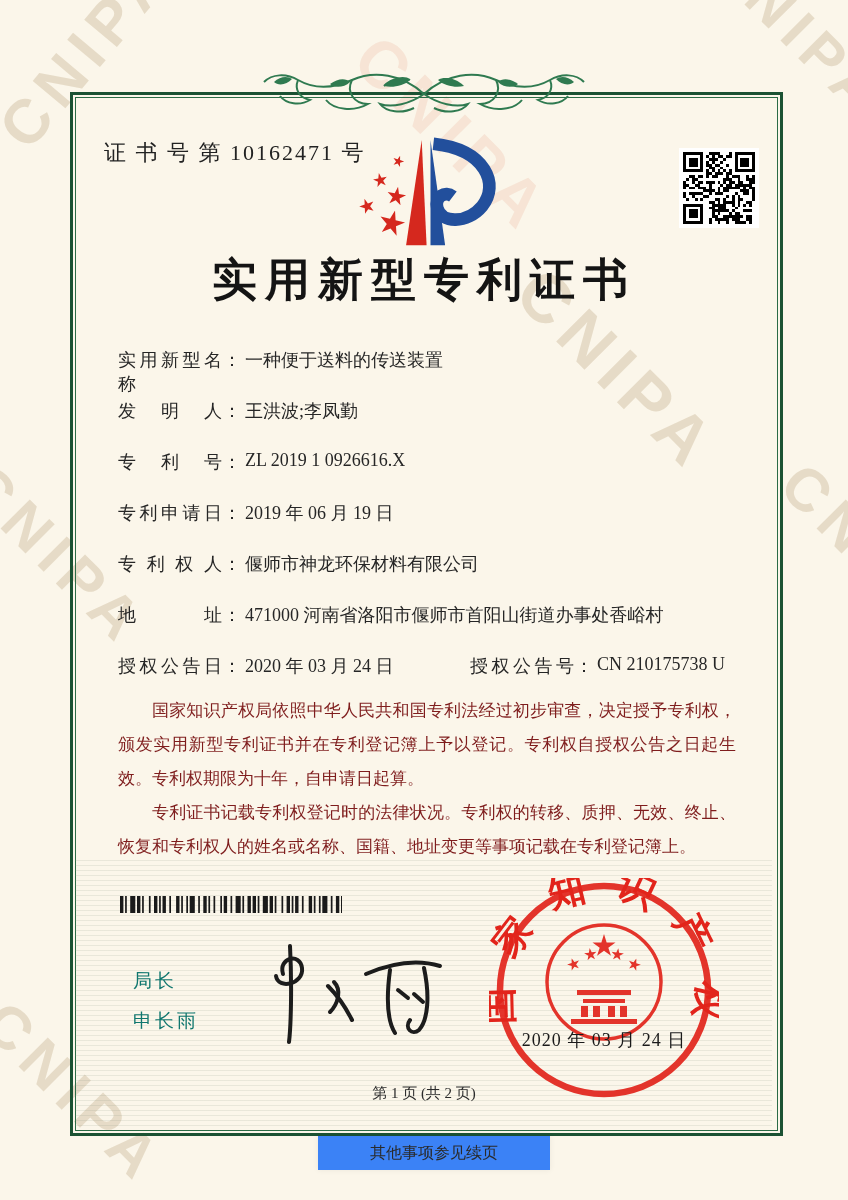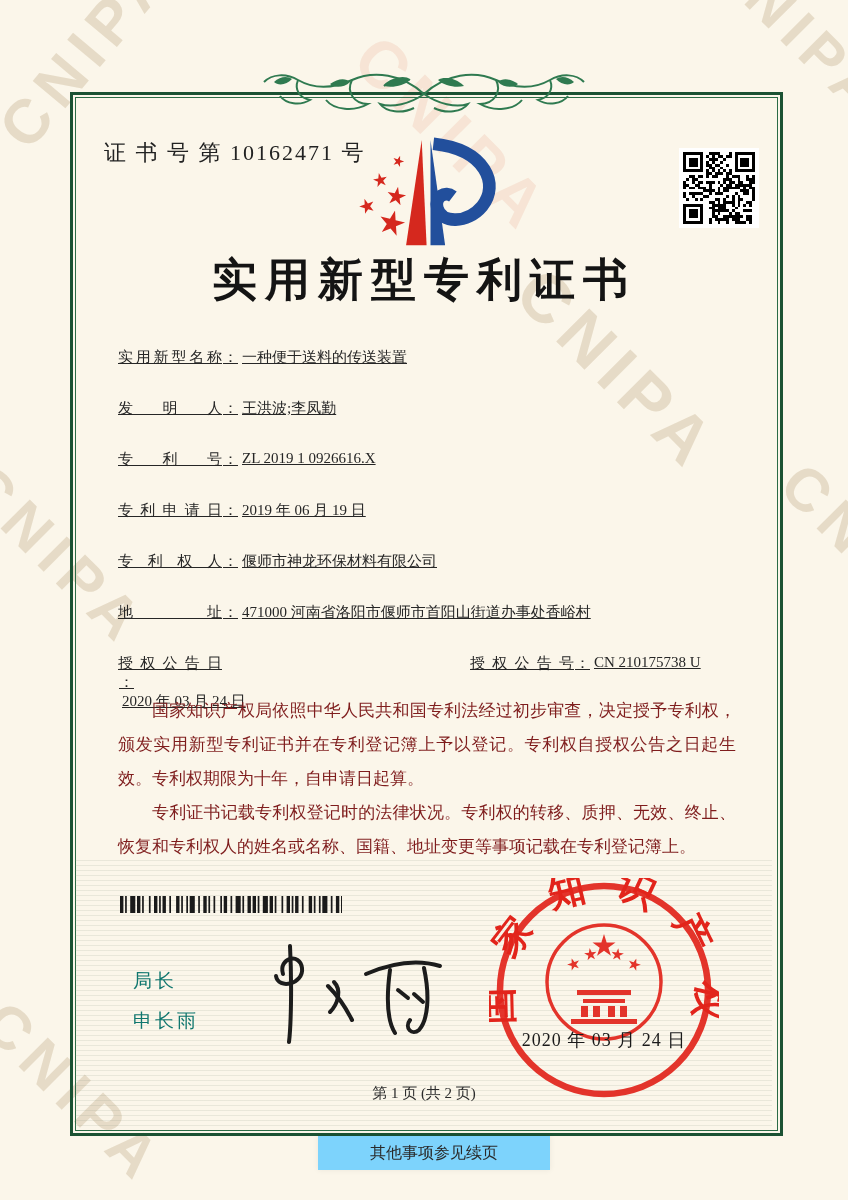--- a/index.html
+++ b/index.html
@@ -29,24 +29,24 @@
 
   .content{position:absolute;left:0;top:0;width:848px;height:1200px;z-index:3;}
 
   .cert-no{position:absolute;left:104px;top:138px;font-size:22px;letter-spacing:2px;color:#222;}
   .logo{position:absolute;left:332px;top:136px;}
   .qr{position:absolute;left:679px;top:148px;background:#fff;}
 
   .title{position:absolute;left:0;top:250px;width:848px;text-align:center;font-size:45px;font-weight:bold;
          letter-spacing:8px;color:#141414;}
 
-  .fields{position:absolute;left:118px;top:348px;width:622px;font-size:15px;color:#262626;text-decoration:underline;}
+  .fields{position:absolute;left:118px;top:348px;width:622px;font-size:18px;color:#262626;}
   .frow{display:flex;align-items:flex-start;height:27px;margin-bottom:24px;}
   .fpair{display:flex;}
-  .fpair.first{width:352px;flex-direction:column;}
+  .fpair.first{width:352px;}
   .flabel{display:inline-block;width:104px;text-align:justify;text-align-last:justify;}
   .fcolon{margin-left:1px;}
   .fvalue{margin-left:4px;white-space:nowrap;}
 
   .body-text{position:absolute;left:118px;top:694px;width:618px;font-size:17px;line-height:34px;
              color:#7f1d1d;text-align:justify;}
   .body-text p{margin:0;text-indent:2em;}
 
   .barcode{position:absolute;left:120px;top:896px;}
 
@@ -55,21 +55,21 @@
   .sig-block div{margin-bottom:14px;letter-spacing:3px;}
   .sig-svg{position:absolute;left:238px;top:940px;}
 
   .seal{position:absolute;left:489px;top:878px;}
   .seal-date{position:absolute;left:504px;top:1028px;width:200px;text-align:center;font-size:18px;
              color:#1a1a1a;letter-spacing:1px;white-space:nowrap;}
 
   .page-no{position:absolute;left:73px;top:1084px;width:702px;text-align:center;font-size:15px;color:#2a2a2a;}
 
   .note-box{position:absolute;left:318px;top:1136px;width:232px;height:34px;line-height:34px;text-align:center;
-            font-size:16px;color:#2a2a2a;background:#7dd3fc;box-shadow:0 0 6px rgba(0,0,0,0.07);z-index:3;}
+            font-size:16px;color:#2a2a2a;background:#3b82f6;box-shadow:0 0 6px rgba(0,0,0,0.07);z-index:3;}
 </style>
 </head>
 <body>
 
 <div class="page">
 
   <div class="wm wm1">CNIPA</div>
   <div class="wm wm2">CNIPA</div>
   <div class="wm wm3">CNIPA</div>
   <div class="wm wm4">CNIPA</div>

